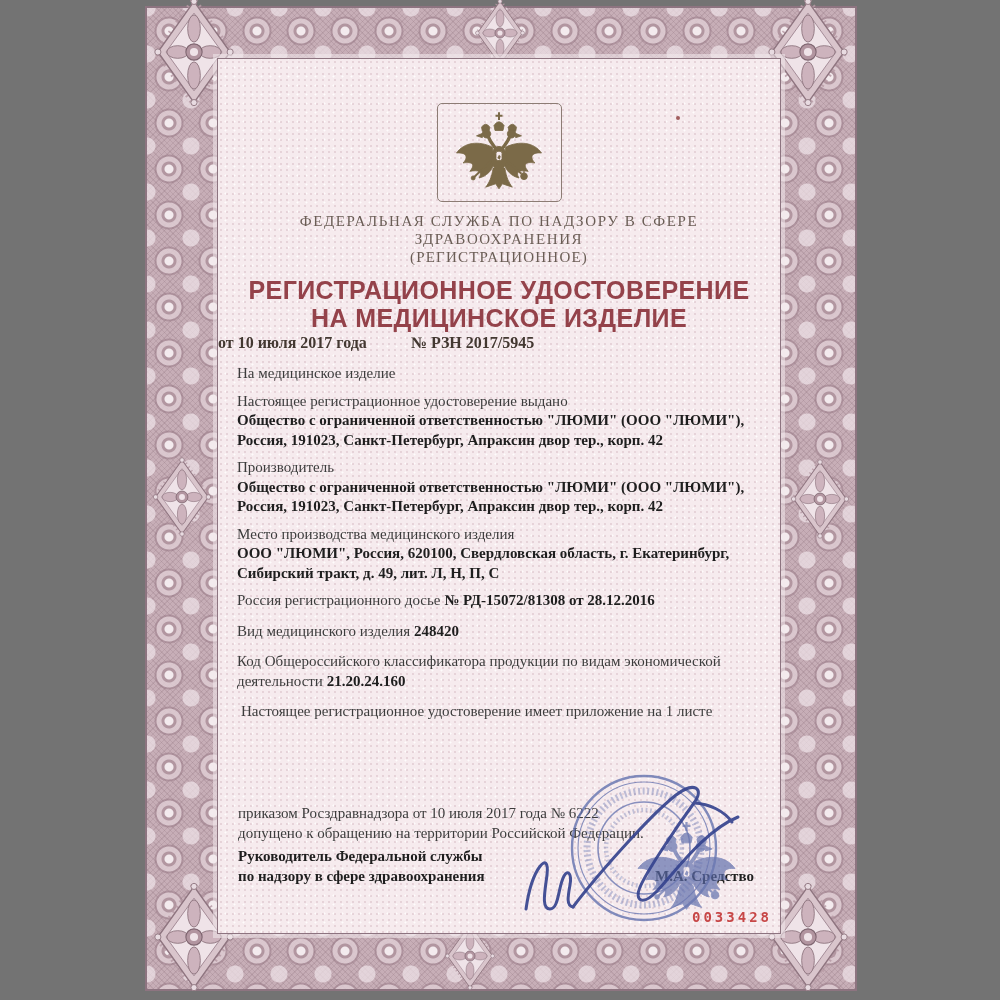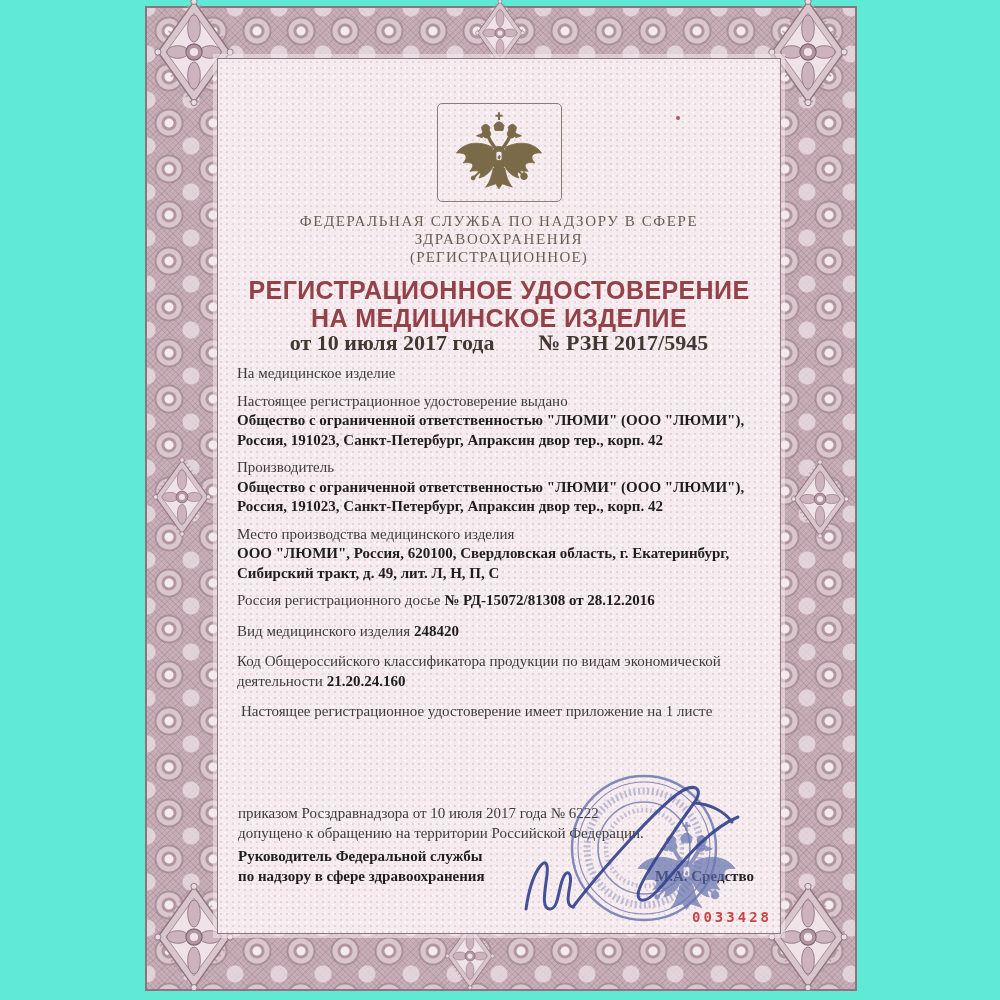--- a/index.html
+++ b/index.html
@@ -1,16 +1,16 @@
 <!DOCTYPE html>
 <html><head>
 <meta charset="utf-8">
 <style>
   html,body{margin:0;padding:0;background:#fff;}
-  .stage{position:relative;width:1000px;height:1000px;background:#5eead4;overflow:hidden;
+  .stage{position:relative;width:1000px;height:1000px;background:#737373;overflow:hidden;
          font-family:"Liberation Serif", serif;}
   .cert{position:absolute;left:145px;top:6px;width:712px;height:985px;}
   
   .band{position:absolute;inset:0;background-color:#c7aeb7;
     background-image:
       radial-gradient(circle at 50% 50%, rgba(246,238,241,.95) 0 4px, rgba(176,148,158,.9) 5px 7px, rgba(222,204,211,.85) 8px 12px, rgba(154,124,136,.55) 13px 14px, transparent 15px),
       radial-gradient(circle at 50% 50%, rgba(240,228,233,.7) 0 8px, transparent 9px),
       repeating-linear-gradient(45deg, rgba(122,92,104,.16) 0 1px, transparent 1px 4px),
       repeating-linear-gradient(-45deg, rgba(122,92,104,.16) 0 1px, transparent 1px 4px);
     background-size:44px 46px,44px 46px,auto,auto;
@@ -36,21 +36,21 @@
   .orn.bc{left:296px;top:915px;width:58px;height:70px;}
   
   .emblem-frame{margin:44px auto 0;width:123px;height:97px;border:1px solid #8c7c74;
     border-radius:5px;display:flex;align-items:center;justify-content:center;}
   .emblem-frame svg{width:100px;height:84px;color:#7b6a48;}
   
   .agency{margin-top:10px;text-align:center;color:#6a5d55;font-size:15px;line-height:18px;letter-spacing:1.6px;}
   .agency .l2{letter-spacing:1.2px;}
   .title{margin-top:10px;text-align:center;color:#94424a;
     font-family:"Liberation Sans", sans-serif;font-weight:bold;font-size:25px;line-height:28px;letter-spacing:.4px;}
-  .dateline{text-align:center;font-weight:bold;color:#433831;font-size:22px;line-height:22px;margin-top:0;}
+  .dateline{font-weight:bold;color:#433831;font-size:16px;line-height:22px;margin-top:0;}
   .dateline .gap{display:inline-block;width:44px;}
   
   .fields{margin:10px 14px 0 19px;font-size:15px;line-height:19.5px;color:#3c3c3c;}
   .field{margin-bottom:8px;}
   .field .val{font-weight:bold;color:#1e1e1e;}
   .detail{margin-bottom:11px;}
   .detail b{color:#1e1e1e;}
   .appendix{margin-top:10px;padding-left:4px;}
   
   .footer{position:absolute;left:20px;top:745px;width:528px;font-size:15px;line-height:19.5px;color:#3c3c3c;}

